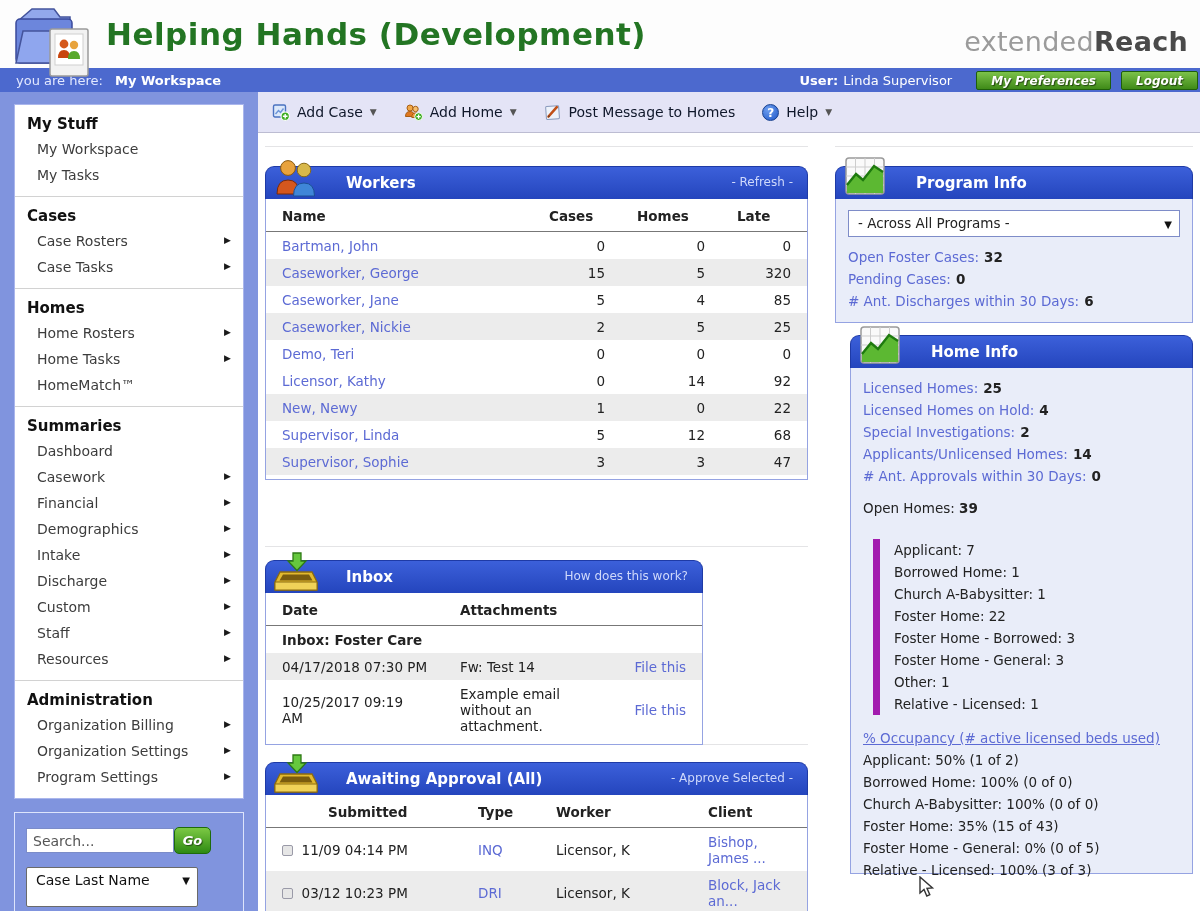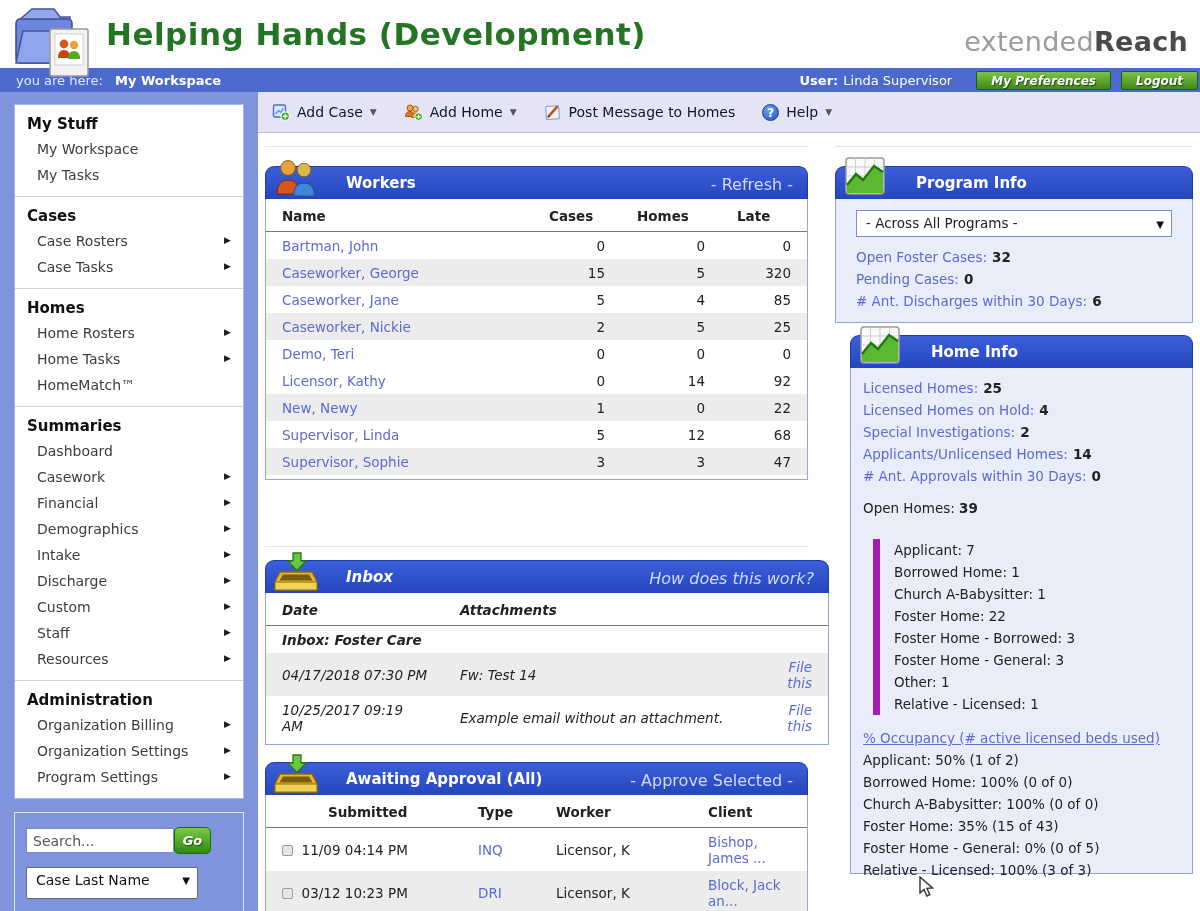--- a/index.html
+++ b/index.html
@@ -43,21 +43,21 @@
   .arr::before { content:"▶"; }
   .search-box { border:1px solid #dde4fb; margin:13px 14px 0; padding:14px 11px; }
   .search-row { display:flex; align-items:center; }
   input.search { width:148px; height:25px; border:1px solid #7b8cc9; font-size:14px; padding:2px 6px;
                  color:#333; font-family:inherit; outline:none; }
   input.search::placeholder { color:#555; }
   .go-btn { margin-left:0; width:37px; height:27px; border-radius:5px; cursor:pointer;
             background:linear-gradient(#7cc944,#2e8a12); border:1px solid #1e6b0a; color:#fff;
             font-weight:bold; font-size:13px; font-style:italic; font-family:inherit;
             text-shadow:1px 1px 1px rgba(0,0,0,.5); }
-  .filter-select { margin-top:13px; width:172px; height:32px; background:#fff; border:1px solid #6a6a6a;
+  .filter-select { margin-top:13px; width:172px; height:40px; background:#fff; border:1px solid #6a6a6a;
                    border-radius:2px; position:relative; font-size:14px; line-height:24px;
                    padding-left:9px; color:#111; cursor:pointer; }
   .sel-caret { position:absolute; right:7px; top:1px; font-size:10px; color:#111; }
   .sel-caret::before { content:"▼"; }
 
   
   .main-bg { position:absolute; left:258px; top:92px; width:942px; height:819px; background:#fff; }
   .toolbar { position:absolute; left:258px; top:92px; width:942px; height:41px; background:#e4e4f6;
              border-bottom:1px solid #bcbcd2; display:flex; align-items:center; padding-left:14px; }
   .titem { display:flex; align-items:center; margin-right:27px; font-size:14px; color:#0f172a; cursor:pointer; }
@@ -69,21 +69,21 @@
                 line-height:16px; margin-right:7px; }
   .help-badge::after { content:"?"; }
 
   .sep { position:absolute; height:1px; background:#e4e4e6; }
 
   
   .panel { position:absolute; }
   .phead { position:relative; height:33px; background:linear-gradient(#3c60da,#2445bd);
            border:1px solid #1e3aa6; border-bottom:none; border-radius:9px 9px 0 0; color:#fff; }
   .ptitle { position:absolute; left:80px; top:7px; font-weight:bold; font-size:15px; }
-  .paction { position:absolute; right:14px; top:8px; font-size:16px; color:#cfd9fb; cursor:pointer; }
+  .paction { position:absolute; right:14px; top:8px; font-size:12px; color:#cfd9fb; cursor:pointer; }
   .picon { position:absolute; left:7px; top:-10px; }
   .pbody { background:#fff; border:1px solid #95a3e2; border-top:none; }
   .pbody.tinted { background:#e9edf9; }
 
   table.data { width:100%; border-collapse:collapse; font-size:13.5px; color:#222; }
   .data th { text-align:left; padding:9px 16px 7px; border-bottom:1px solid #777; font-weight:bold; }
   .data td { padding:5.5px 16px; }
   .num { text-align:right; }
   tr.alt { background:#ececec; }
   .lnk { color:#5c6ad4; cursor:pointer; }
@@ -307,21 +307,21 @@
             <td class="num">3</td>
             <td class="num">3</td>
             <td class="num">47</td>
           </tr>
       </tbody>
     </table>
     <div style="height:4px;"></div>
   </div>
 </div>
 
-<div class="panel" style="left:265px; top:560px; width:564px;font-style:italic;">
+<div class="panel" style="left:265px; top:560px; width:438px;">
   <div class="phead">
     <svg class="picon" width="46" height="42" viewBox="0 0 46 42">
       <path d="M20 2 h8 v8 h5 l-9 9.5 L15 10 h5 z" fill="#66c83e" stroke="#2e7a14" stroke-width="1.3"></path>
       <path d="M7 21 L39 21 L44 31 L44 39 L2 39 L2 31 Z" fill="#e2b92e" stroke="#8a6a10" stroke-width="1.3"></path>
       <path d="M10 23.5 L36 23.5 L39.5 29.5 L6.5 29.5 Z" fill="#7a5c0e"></path>
       <path d="M2 31 h42 v8 h-42 z" fill="#f0d258" stroke="#8a6a10" stroke-width="1"></path>
     </svg>
     <span class="ptitle">Inbox</span>
     <span class="paction">How does this work?</span>
   </div>
@@ -397,21 +397,21 @@
 <div class="panel" style="left:835px; top:166px; width:358px;">
   <div class="phead">
     <svg class="picon" width="44" height="40" viewBox="0 0 44 40">
       <rect x="3" y="1" width="38" height="36" rx="3" fill="#fafafa" stroke="#9a9a9a" stroke-width="1.5"></rect>
       <path d="M12.5 1 V37 M22 1 V37 M31.5 1 V37 M3 10 H41 M3 19 H41 M3 28 H41" stroke="#cdcdcd" stroke-width="1"></path>
       <path d="M4 28 L13 17 L20 23 L31 9 L40 15 L40 36 L4 36 Z" fill="#5cb832"></path>
       <path d="M4 28 L13 17 L20 23 L31 9 L40 15" stroke="#1e7a0e" stroke-width="2.4" fill="none"></path>
     </svg>
     <span class="ptitle">Program Info</span>
   </div>
-  <div class="pbody tinted" style="padding:8px 20px 10px;">
+  <div class="pbody tinted" style="padding:8px 12px 10px;">
     <div class="pi-select">
       <span>- Across All Programs -</span>
       <span class="sel-caret"></span>
     </div>
     <div class="stat"><span class="lbl">Open Foster Cases:</span><span class="val">32</span></div>
     <div class="stat"><span class="lbl">Pending Cases:</span><span class="val">0</span></div>
     <div class="stat"><span class="lbl"># Ant. Discharges within 30 Days:</span><span class="val">6</span></div>
   </div>
 </div>
 

